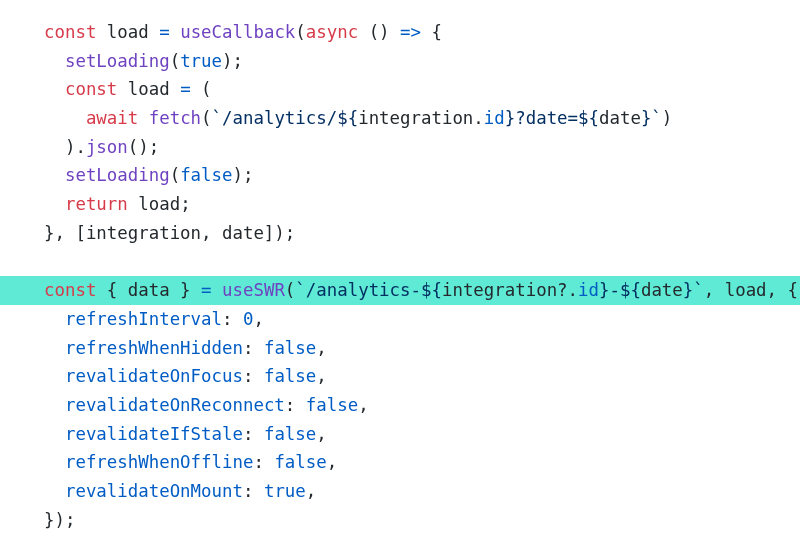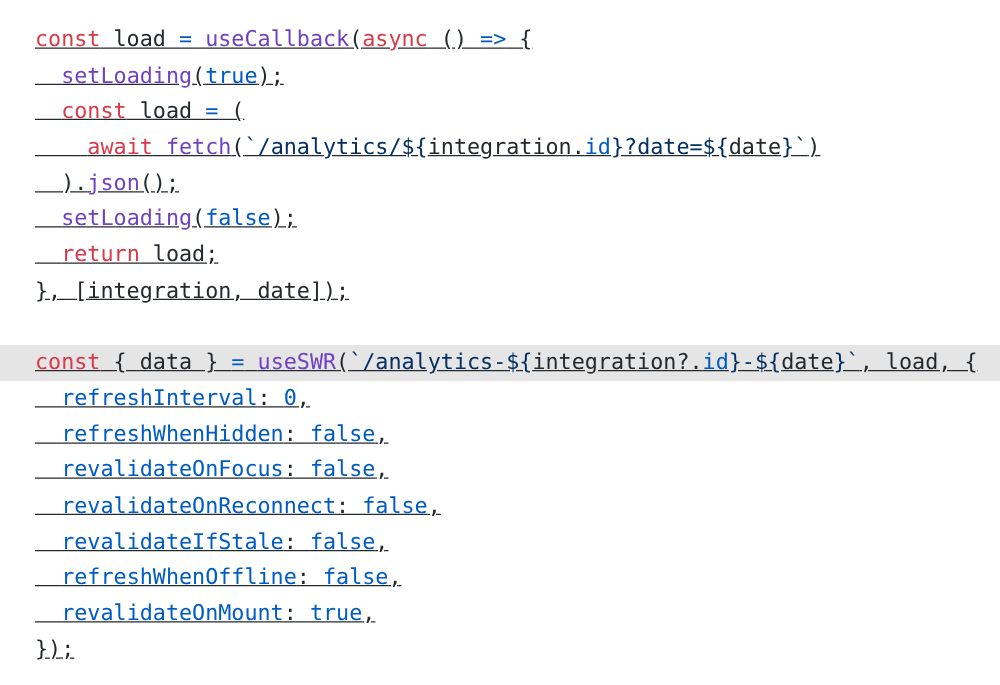--- a/index.html
+++ b/index.html
@@ -21,25 +21,24 @@
       margin: 0;
       font-family: "DejaVu Sans Mono", "Liberation Mono", monospace;
       font-size: 17.4px;
       line-height: 28.7px;
       color: #24292e;
       white-space: pre;
     }
     .line {
       display: block;
       height: 28.7px;
-      padding-left: 28px;
-      text-decoration: underline;
+      padding-left: 44px;
     }
     .line.highlight {
-      background: #e5e5e5;
+      background: #5eead4;
     }
     .kw  { color: #d73a49; }
     .fn  { color: #6f42c1; }
     .cst { color: #005cc5; }
     .str { color: #032f62; }
     .pl  { color: #24292e; }
   </style>
 </head>
 <body>
 

